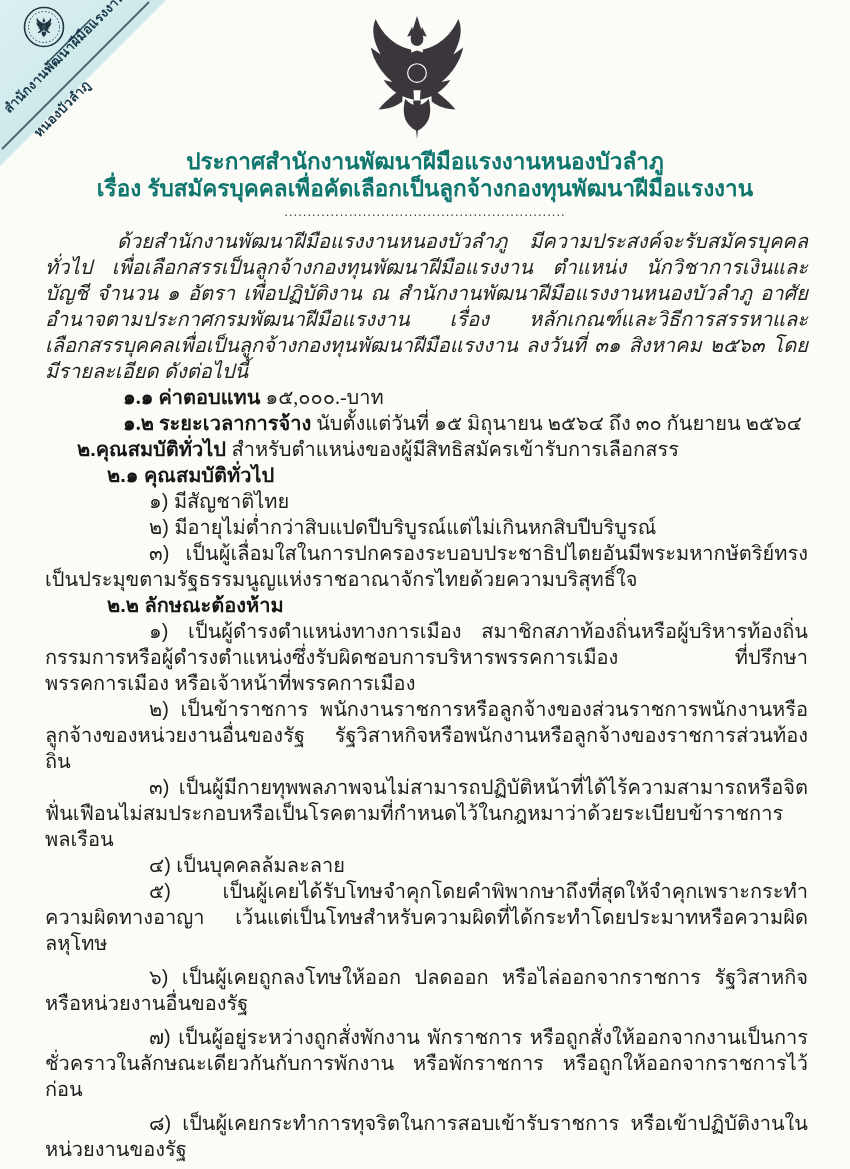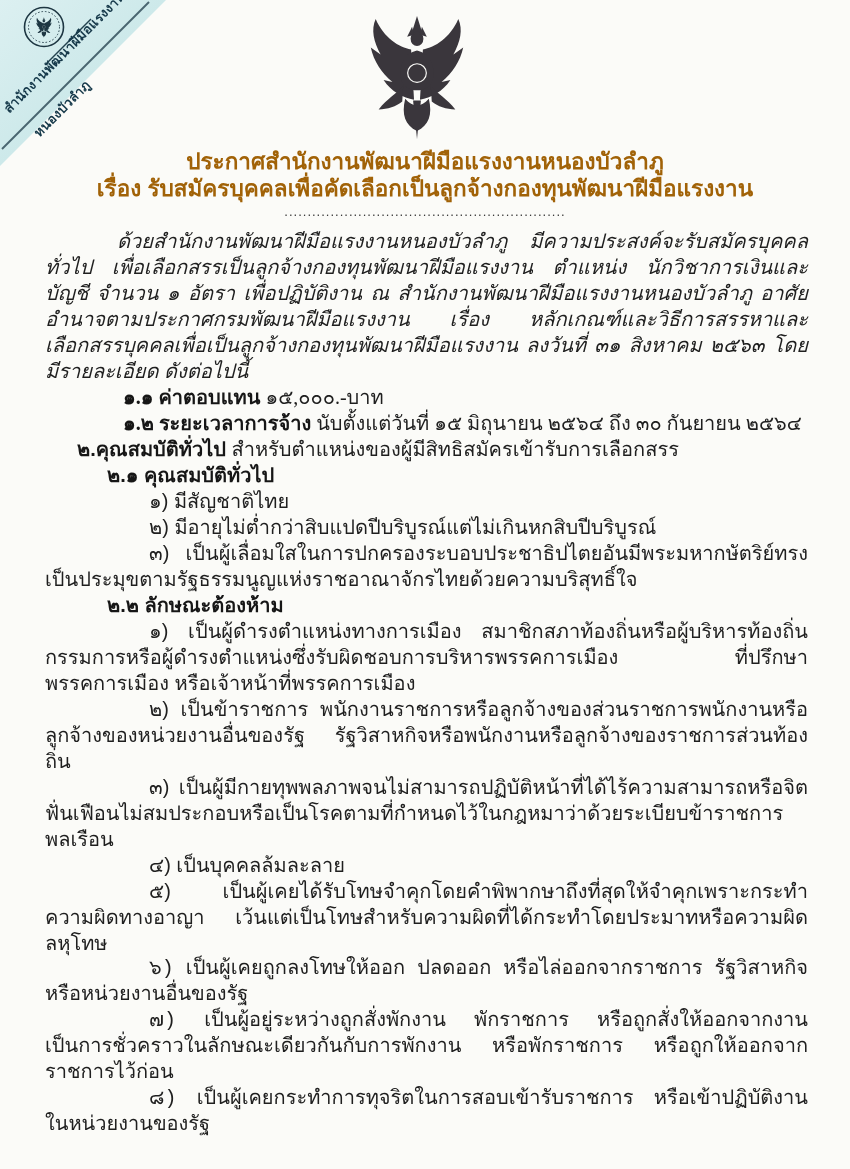--- a/index.html
+++ b/index.html
@@ -29,21 +29,21 @@
   
   .emblem-row{position:relative;height:148px;}
   .garuda-main{position:absolute;left:358px;top:13px;width:118px;height:130px;}
   .garuda-fill{fill:#3a363c;}
   
   .title{
     text-align:center;
     font-size:22.5px;
     font-weight:700;
     line-height:27px;
-    color:#a16207;
+    color:#0f766e;
   }
   .divider{
     text-align:center;
     font-size:13px;
     line-height:13px;
     letter-spacing:1px;
     color:#3a3a3a;
     margin-top:3px;
     overflow:hidden;
   }
@@ -56,21 +56,21 @@
     overflow-wrap:break-word;
   }
   .ln{text-align:justify;}
   .lbl{font-weight:700;color:#161616;}
   .intro{text-indent:72px;font-style:italic;}
   .h1{padding-left:56px;text-align:left;}
   .h2{padding-left:78px;text-align:left;font-family:Liberation Serif, serif;}
   .h1b{padding-left:32px;text-align:left;}
   .h2b{padding-left:62px;text-align:left;}
   .item{text-indent:104px;}
-  .gap{font-family:Liberation Mono, monospace;}
+  .gap{margin-top:8px;}
 </style>
 </head>
 <body>
 
 <div class="page">
 
   <svg width="0" height="0" style="position:absolute">
     <defs>
       <g id="garuda-shape">
         <path d="M60,2 L54,21 L66,21 Z"></path>

